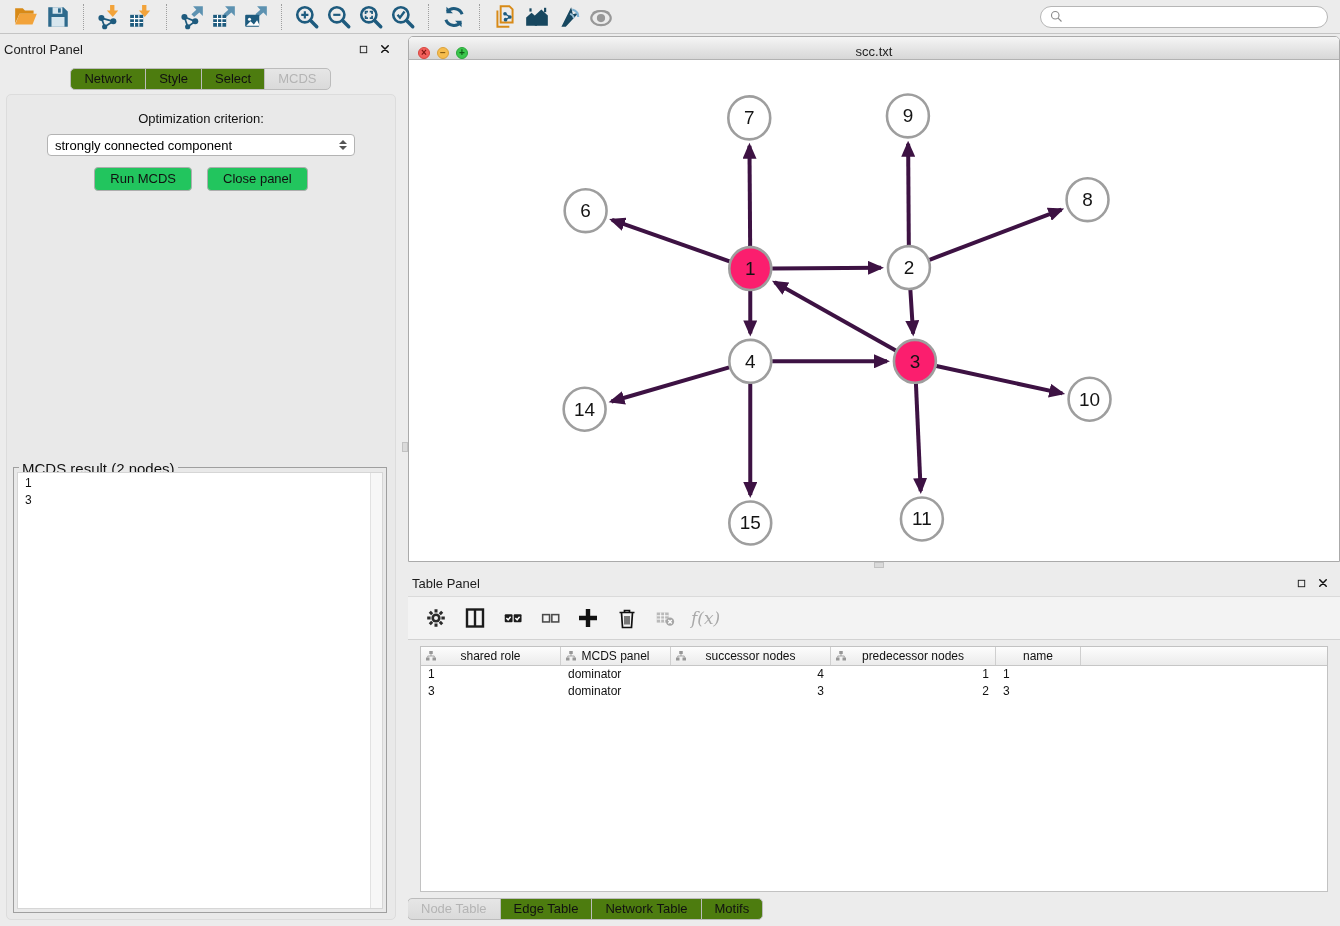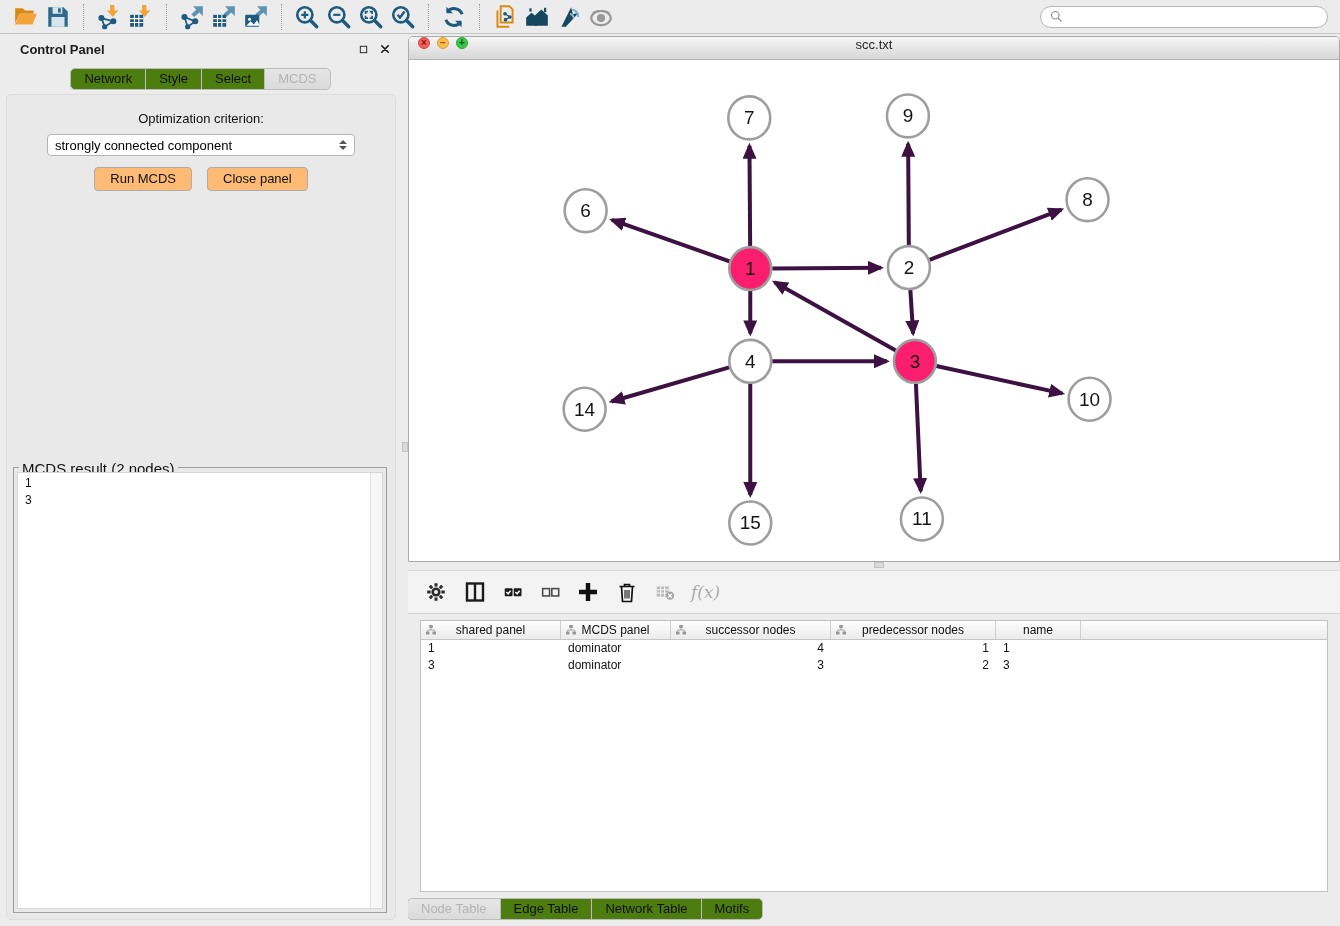--- a/index.html
+++ b/index.html
@@ -19,55 +19,55 @@
   .tb-btn.disabled { opacity:.9; }
   .tb-sep { width:0; height:26px; border-left:1px dotted #9f9f9f; margin:0 9px; }
   .searchbox { margin-left:auto; width:288px; height:22px; border:1px solid #b6b6b6; border-radius:12px; background:#fff; display:flex; align-items:center; padding:0 8px; }
   .searchbox input { border:none; outline:none; flex:1; font-size:12px; font-family:"Liberation Sans",sans-serif; background:transparent; }
 
   
   .main { flex:1 1 auto; display:flex; min-height:0; }
 
   
   .control-panel { width:402px; flex:0 0 402px; display:flex; flex-direction:column; background:#ececec; }
-  .panel-head { height:26px; display:flex; align-items:center; padding:4px 10px 0 20px;font-weight:bold; }
+  .panel-head { height:26px; display:flex; align-items:center; padding:4px 10px 0 4px; }
   .panel-head .panel-title { font-size:13px; color:#1c1c1c; }
   .panel-head .panel-btns { margin-left:auto; display:flex; gap:8px; align-items:center; }
   .pbtn { width:14px; height:14px; display:flex; align-items:center; justify-content:center; }
   .seg-tabs { display:flex; justify-content:center; margin-top:8px; }
   .seg-tab { background:#4d7c0f; border:1px solid #bcbcbc; padding:2px 13px 3px 13px; font-size:13px; color:#111; margin-left:-1px; line-height:15px; cursor:default; }
   .seg-tab.first { border-radius:5px 0 0 5px; }
   .seg-tab.last  { border-radius:0 5px 5px 0; }
   .seg-tab.selected { background:linear-gradient(#e6e6e6,#dadada); color:#b4b4b4; }
   .cp-content { flex:1; margin:4px 6px 6px 6px; background:#e9e9e9; border:1px solid #dcdcdc; border-radius:5px; position:relative; }
   .opt-label { text-align:center; margin-top:16px; font-size:13px; color:#111; }
   .dropdown { width:308px; height:22px; margin:8px auto 0 auto; background:#fff; border:1px solid #b3b3b3; border-radius:4px; display:flex; align-items:center; padding:0 7px; font-size:13px; }
   .dd-arrows { margin-left:auto; display:flex; flex-direction:column; gap:2px; align-items:center; }
   .dd-arrows i { width:0; height:0; border-left:4px solid transparent; border-right:4px solid transparent; display:block; }
   .dd-up { border-bottom:4px solid #555; }
   .dd-down { border-top:4px solid #555; }
   .btn-row { display:flex; justify-content:center; gap:15px; margin-top:11px; }
-  .push-btn { background:#fdba74; border:1px solid #adadad; border-radius:4px; padding:3px 15px 4px 15px; font-size:13px; color:#111; cursor:default; }
+  .push-btn { background:#22c55e; border:1px solid #adadad; border-radius:4px; padding:3px 15px 4px 15px; font-size:13px; color:#111; cursor:default; }
   .result-group { position:absolute; left:6px; right:8px; top:372px; bottom:6px; border:1px solid #9f9f9f; }
   .result-legend { position:absolute; top:-8px; left:5px; background:#e9e9e9; padding:0 3px; font-size:15px; color:#111; }
   .result-area { position:absolute; left:3px; right:3px; top:4px; bottom:3px; background:#fff; border:1px solid #d6d6d6; }
   .result-text { position:absolute; left:0; top:0; right:12px; bottom:0; font-size:12px; line-height:17px; padding:2px 0 0 7px; white-space:pre; color:#111; }
   .result-scroll { position:absolute; right:0; top:0; bottom:0; width:12px; background:#f7f7f7; border-left:1px solid #e2e2e2; }
 
   
   .v-splitter { width:6px; flex:0 0 6px; background:#ececec; position:relative; }
   .v-grip { position:absolute; left:0; top:408px; width:6px; height:10px; background:#dadada; border:1px solid #c2c2c2; }
   .h-splitter { height:6px; flex:0 0 6px; position:relative; background:#ececec; }
   .h-grip { position:absolute; left:50%; top:0; width:10px; height:6px; background:#dadada; border:1px solid #c2c2c2; }
 
   
   .right-col { flex:1; display:flex; flex-direction:column; padding-top:2px; min-width:0; }
 
   .net-window { height:526px; flex:0 0 526px; border:1px solid #aaa; border-radius:5px 5px 0 0; overflow:hidden; display:flex; flex-direction:column; background:#fff; }
-  .net-titlebar { height:23px; flex:0 0 23px; background:linear-gradient(#f5f5f5,#d7d7d7); border-bottom:1px solid #b2b2b2; display:flex; align-items:flex-start; position:relative; }
+  .net-titlebar { height:23px; flex:0 0 23px; background:linear-gradient(#f5f5f5,#d7d7d7); border-bottom:1px solid #b2b2b2; display:flex; align-items:flex-end; position:relative; }
   .net-title { position:absolute; left:0; right:0; text-align:center; font-size:13px; color:#1f1f1f; }
   .lights { display:flex; gap:7px; margin-left:9px; z-index:2; }
   .light { width:12px; height:12px; border-radius:50%; display:flex; align-items:center; justify-content:center; font-size:10px; font-weight:bold; line-height:1; }
   .light.red    { background:#f2605b; border:1px solid #d8453f; color:#7e1511; }
   .light.yellow { background:#f6bd4e; border:1px solid #dba13b; color:#845a10; }
   .light.green  { background:#3bc64c; border:1px solid #2aa63a; color:#0e5c16; }
   .light.red::before { content:"×"; }
   .light.yellow::before { content:"−"; }
   .light.green::before { content:"+"; }
   .net-canvas { flex:1; position:relative; background:#fff; }
@@ -384,20 +384,39 @@
               </g>
             </svg>
         </div>
       </div>
 
       <div class="h-splitter">
           <div class="h-grip"></div>
         </div>
 
       <div class="table-panel">
+        <div class="panel-head">
+          <span class="panel-title">Table Panel</span>
+          <span class="panel-btns">
+            <span class="pbtn">
+                <span style="display:flex;">
+                  <svg width="11" height="11" viewBox="0 0 24 24">
+                    <rect x="5" y="5" width="14" height="14" fill="none" stroke="#1b1b1b" stroke-width="2"></rect>
+                  </svg>
+                </span>
+              </span>
+            <span class="pbtn">
+                <span style="display:flex;">
+                  <svg width="12" height="12" viewBox="0 0 24 24">
+                    <path d="M5.5 5.5l13 13M18.5 5.5l-13 13" stroke="#111" stroke-width="3" stroke-linecap="round"></path>
+                  </svg>
+                </span>
+              </span>
+          </span>
+        </div>
         <div class="tp-toolbar">
             <div class="tp-btn">
               <svg width="24" height="24" viewBox="0 0 24 24">
                 <g fill="#2b2b2b">
                   <circle cx="12" cy="12" r="4.6"></circle>
                 </g>
                 <g stroke="#2b2b2b" stroke-width="3">
                   <path d="M12 3.2v3.4M12 17.4v3.4M3.2 12h3.4M17.4 12h3.4M5.8 5.8l2.4 2.4M15.8 15.8l2.4 2.4M18.2 5.8l-2.4 2.4M8.2 15.8l-2.4 2.4"></path>
                 </g>
                 <circle cx="12" cy="12" r="2" fill="#f3f3f3"></circle>
@@ -454,21 +473,21 @@
           <div class="thead">
               <div class="th" style="width: 140px;">
                 <span class="th-ic"><svg width="12" height="12" viewBox="0 0 24 24">
                     <g fill="#979797">
                       <rect x="8.5" y="2" width="7" height="6"></rect>
                       <rect x="2" y="15" width="7" height="6"></rect>
                       <rect x="15" y="15" width="7" height="6"></rect>
                     </g>
                     <path d="M12 8v4M5.5 15v-3h13v3" stroke="#979797" stroke-width="1.7" fill="none"></path>
                   </svg></span>
-                <span>shared panel</span>
+                <span>shared role</span>
               </div>
               <div class="th" style="width: 110px;">
                 <span class="th-ic"><svg width="12" height="12" viewBox="0 0 24 24">
                     <g fill="#979797">
                       <rect x="8.5" y="2" width="7" height="6"></rect>
                       <rect x="2" y="15" width="7" height="6"></rect>
                       <rect x="15" y="15" width="7" height="6"></rect>
                     </g>
                     <path d="M12 8v4M5.5 15v-3h13v3" stroke="#979797" stroke-width="1.7" fill="none"></path>
                   </svg></span>

